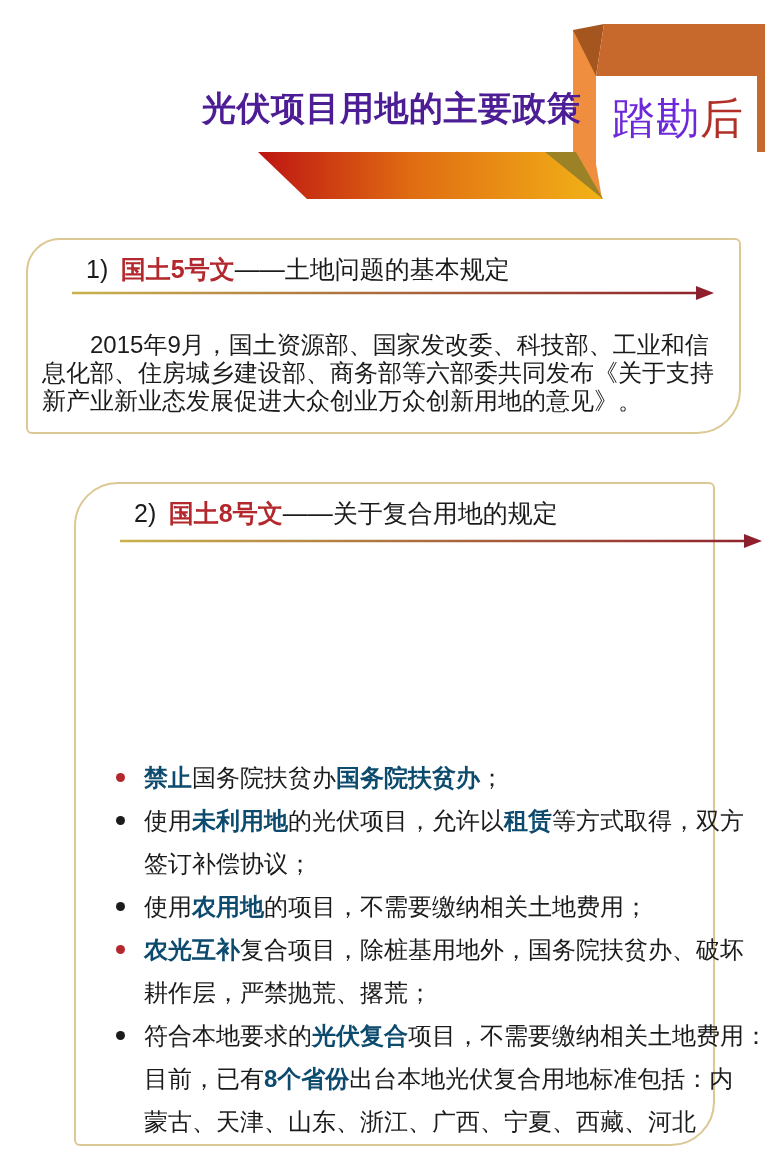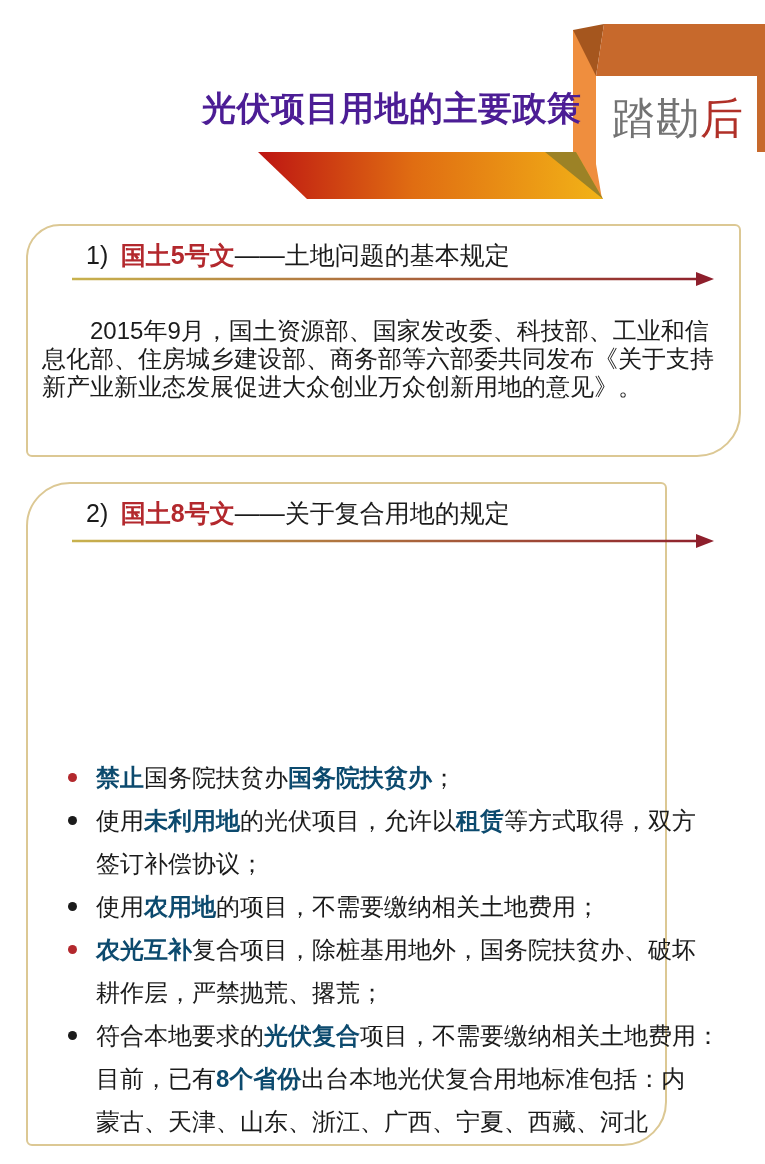--- a/index.html
+++ b/index.html
@@ -13,29 +13,29 @@
   .banner svg{position:absolute;left:0;top:0;}
   .banner-title{
     position:absolute;left:202px;top:86px;width:390px;
     font-size:34px;font-weight:700;letter-spacing:0.5px;
     color:#4c1d95;white-space:nowrap;
   }
   .banner-tag{
     position:absolute;left:612px;top:90px;
     font-size:43px;font-weight:500;letter-spacing:1px;white-space:nowrap;
   }
-  .banner-tag .tag-gray{color:#737373;}
+  .banner-tag .tag-gray{color:#6d28d9;}
   .banner-tag .tag-red{color:#b03028;}
   
   .card{
     position:absolute;left:26px;width:715px;
     border:2px solid #dcc894;background:#ffffff;box-sizing:border-box;
   }
-  .card1{top:224px;height:233px;border-radius:34px 6px 44px 6px;padding-left:28px;}
-  .card2{top:482px;height:664px;width:641px;border-radius:44px 6px 44px 6px;}
+  .card1{top:238px;height:196px;border-radius:34px 6px 44px 6px;padding-left:28px;}
+  .card2{top:482px;height:664px;width:641px;border-radius:44px 6px 44px 6px;margin-left:48px;}
   .sec-heading{
     position:absolute;left:58px;top:8px;
     font-size:25px;color:#1b1b1b;white-space:nowrap;line-height:43px;
   }
   .sec-heading .kw{color:#b3282d;font-weight:700;}
   .sec-arrow{position:absolute;left:44px;height:18px;}
   .card1 .sec-arrow{top:44px;}
   .card2 .sec-arrow{top:48px;}
   .sec-para{
     position:absolute;left:14px;width:678px;

